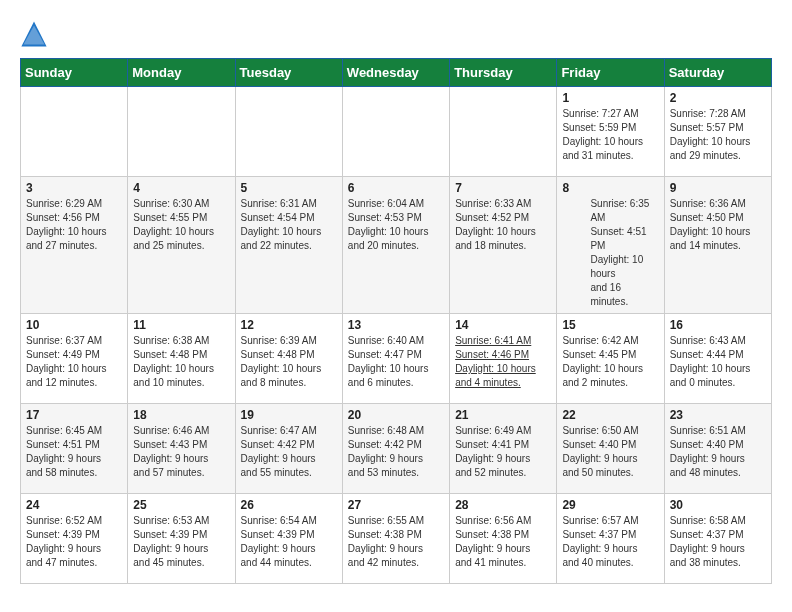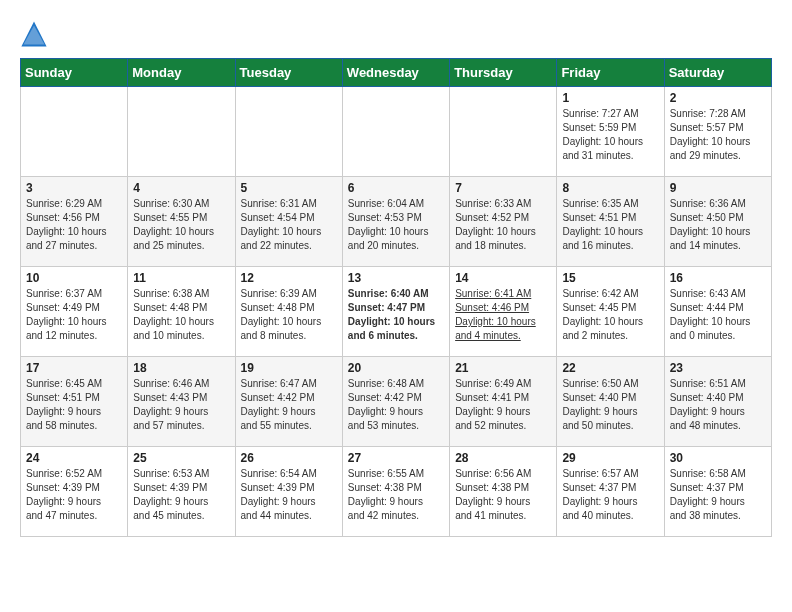--- a/index.html
+++ b/index.html
@@ -170,21 +170,21 @@
         </td>
         <td>
           <span class="day-number">7</span>
           <div class="day-info" style="white-space: pre-line;">Sunrise: 6:33 AM
 Sunset: 4:52 PM
 Daylight: 10 hours
 and 18 minutes.</div>
         </td>
         <td>
           <span class="day-number">8</span>
-          <div class="day-info" style="white-space: pre-line;">Sunrise: 6:35 AM
+          <div class="day-info" style="white-space: pre-line; margin-left: 28px;">Sunrise: 6:35 AM
 Sunset: 4:51 PM
 Daylight: 10 hours
 and 16 minutes.</div>
         </td>
         <td>
           <span class="day-number">9</span>
           <div class="day-info" style="white-space: pre-line;">Sunrise: 6:36 AM
 Sunset: 4:50 PM
 Daylight: 10 hours
 and 14 minutes.</div>
@@ -207,21 +207,21 @@
         </td>
         <td>
           <span class="day-number">12</span>
           <div class="day-info" style="white-space: pre-line;">Sunrise: 6:39 AM
 Sunset: 4:48 PM
 Daylight: 10 hours
 and 8 minutes.</div>
         </td>
         <td>
           <span class="day-number">13</span>
-          <div class="day-info" style="white-space: pre-line; font-weight: bold;">Sunrise: 6:40 AM
+          <div class="day-info" style="white-space: pre-line;">Sunrise: 6:40 AM
 Sunset: 4:47 PM
 Daylight: 10 hours
 and 6 minutes.</div>
         </td>
         <td>
           <span class="day-number">14</span>
           <div class="day-info" style="white-space: pre-line; text-decoration: underline;">Sunrise: 6:41 AM
 Sunset: 4:46 PM
 Daylight: 10 hours
 and 4 minutes.</div>

